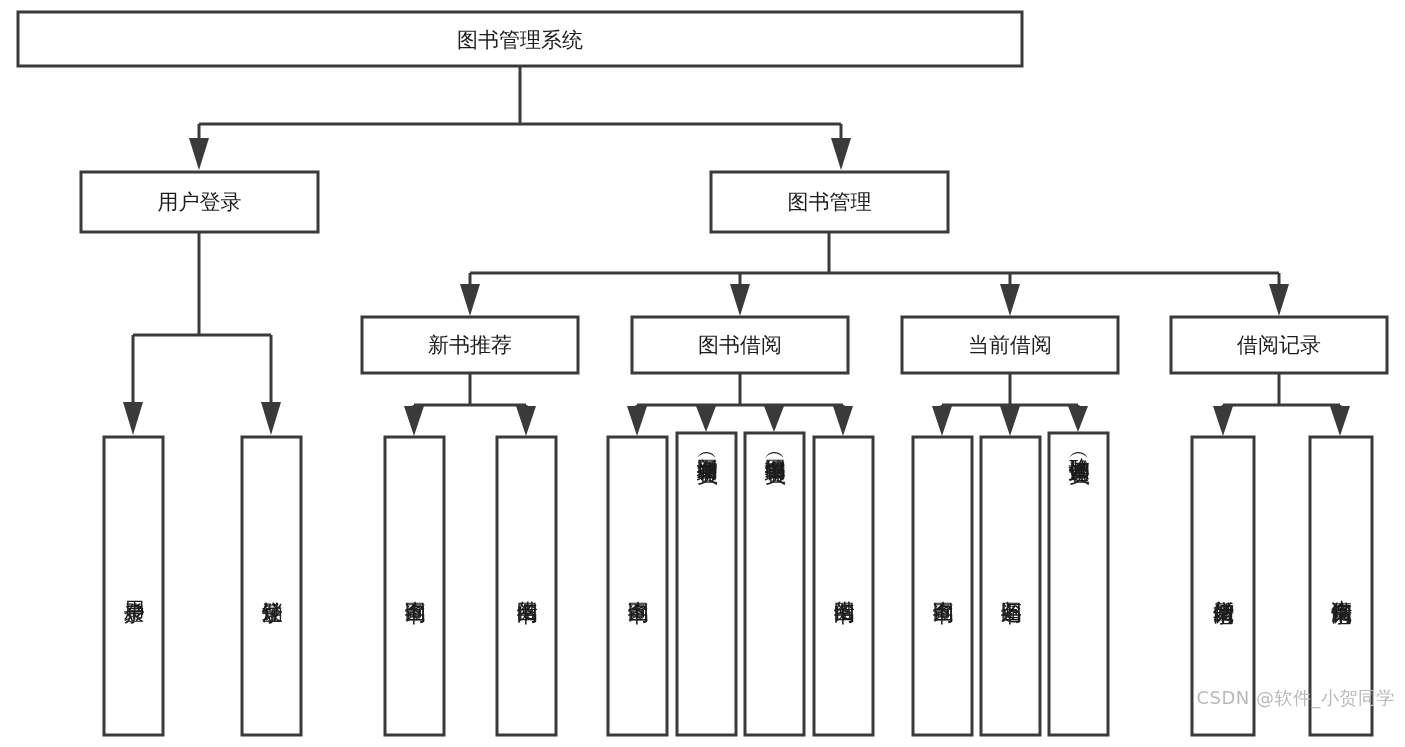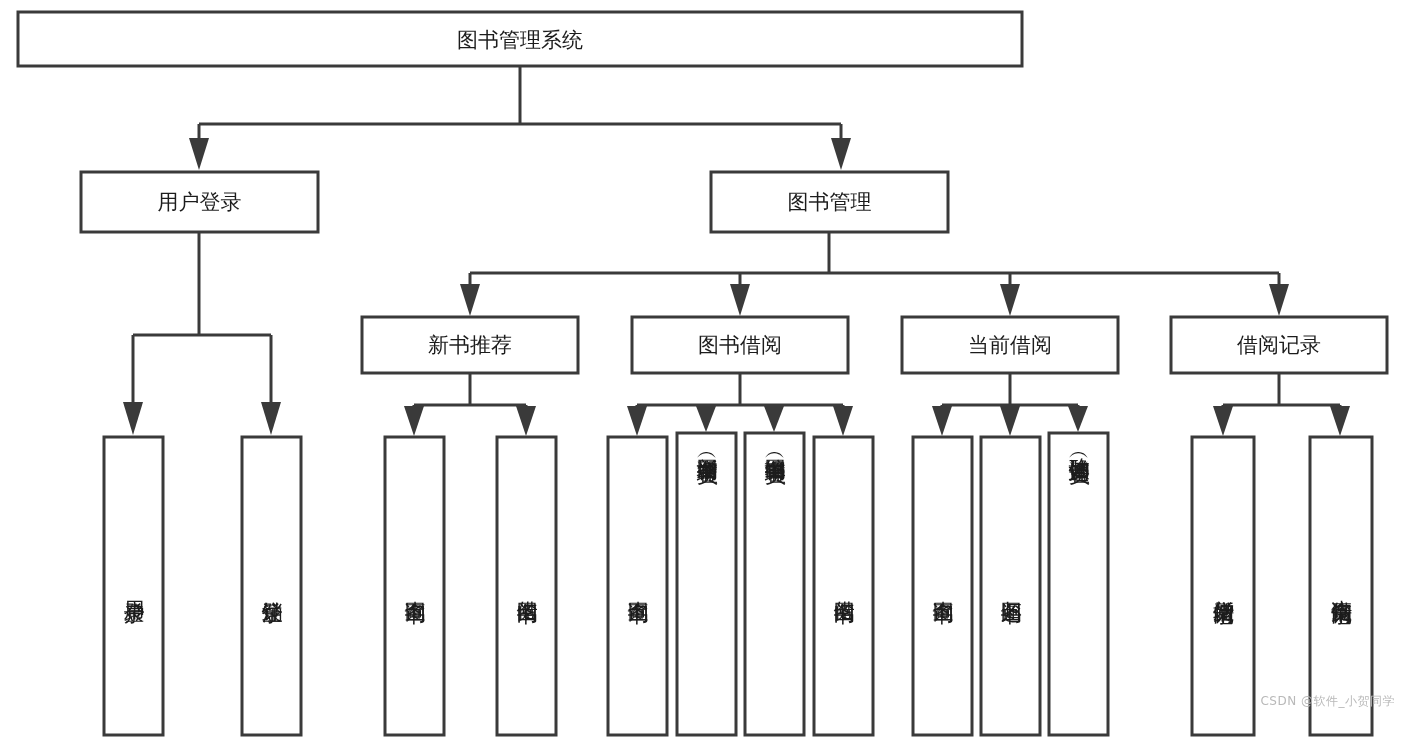--- a/index.html
+++ b/index.html
@@ -64,21 +64,21 @@
     line-height: 1.12;
     color: #1c1c1c;
     letter-spacing: 1px;
     white-space: nowrap;
   }
   .watermark {
     position: absolute;
     right: 10px;
     bottom: 6px;
     font-family: "DejaVu Sans", "Liberation Sans", sans-serif;
-    font-size: 12px;
+    font-size: 18px;
     color: #b9b9b9;
     letter-spacing: 0.5px;
     white-space: nowrap;
     margin-top: 6px;
   }
 </style>
 </head>
 <body>
 
 <div id="diagram-root">

